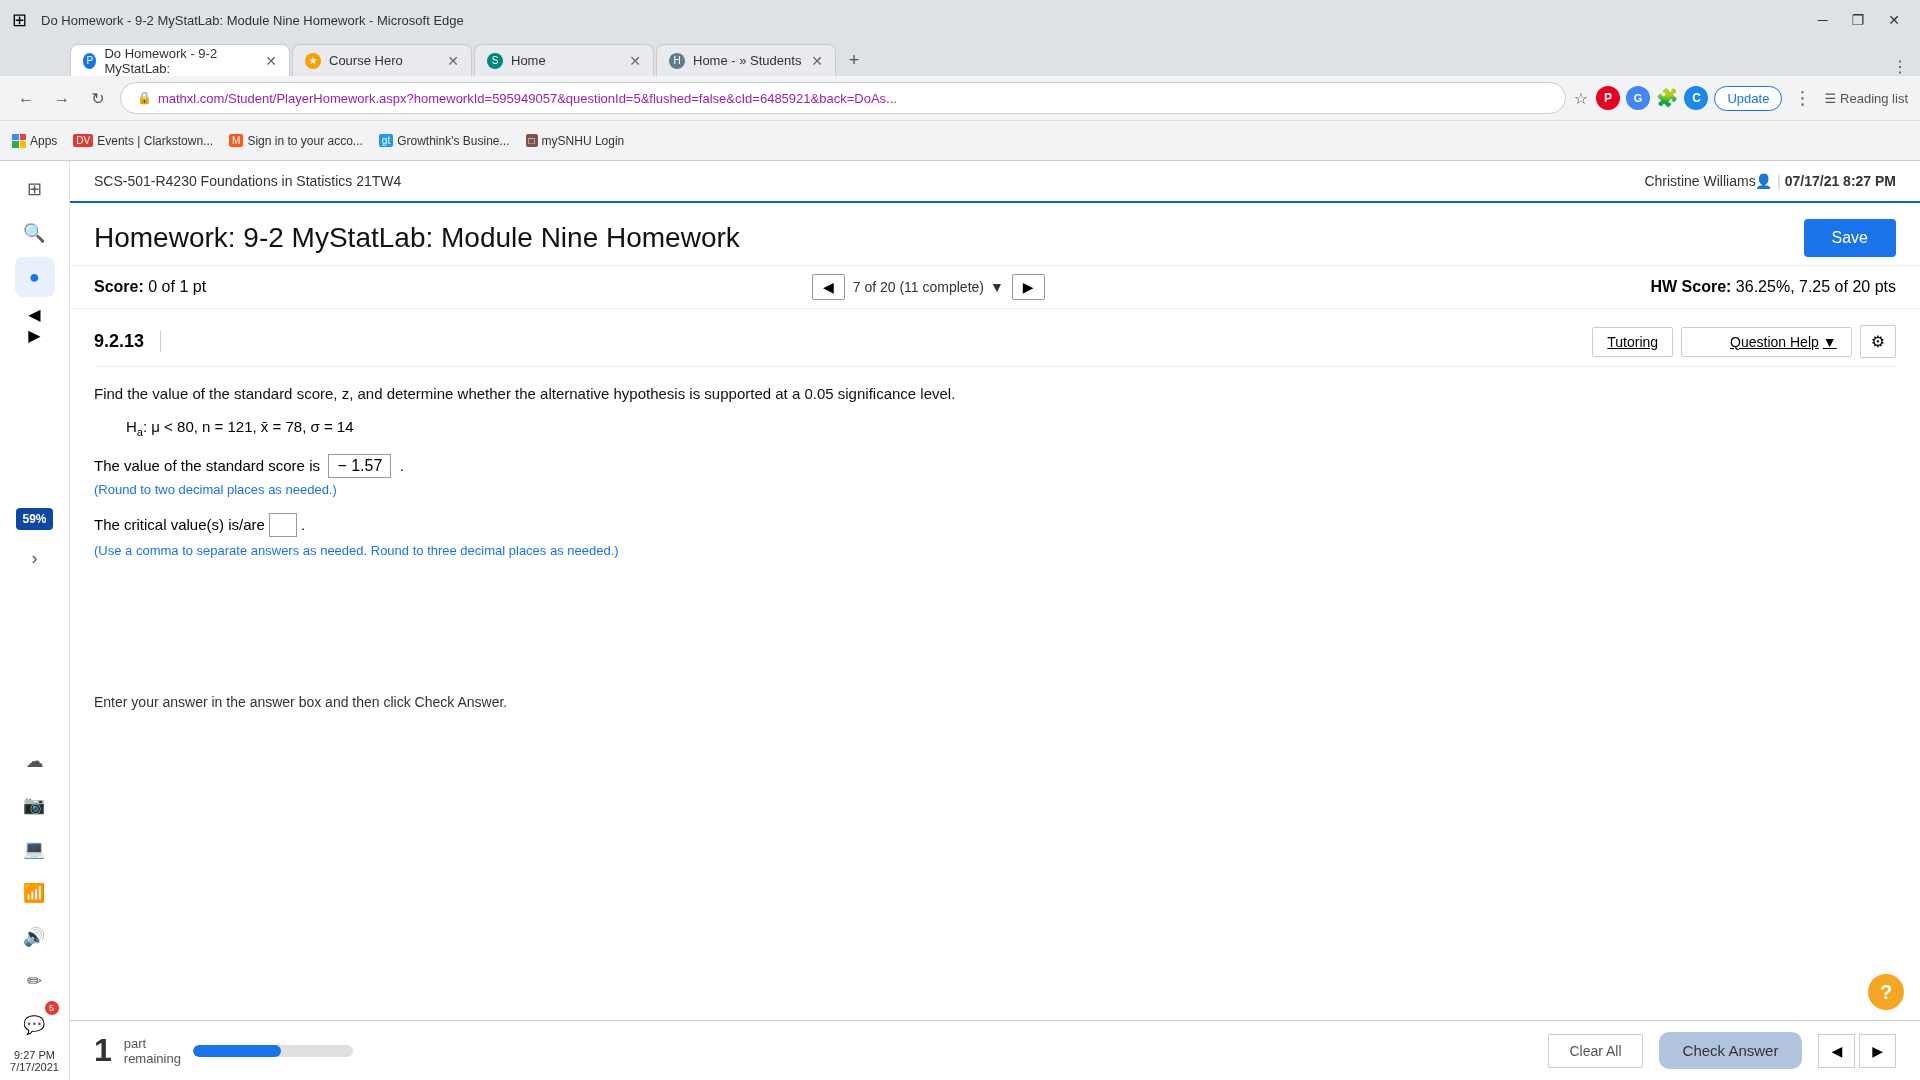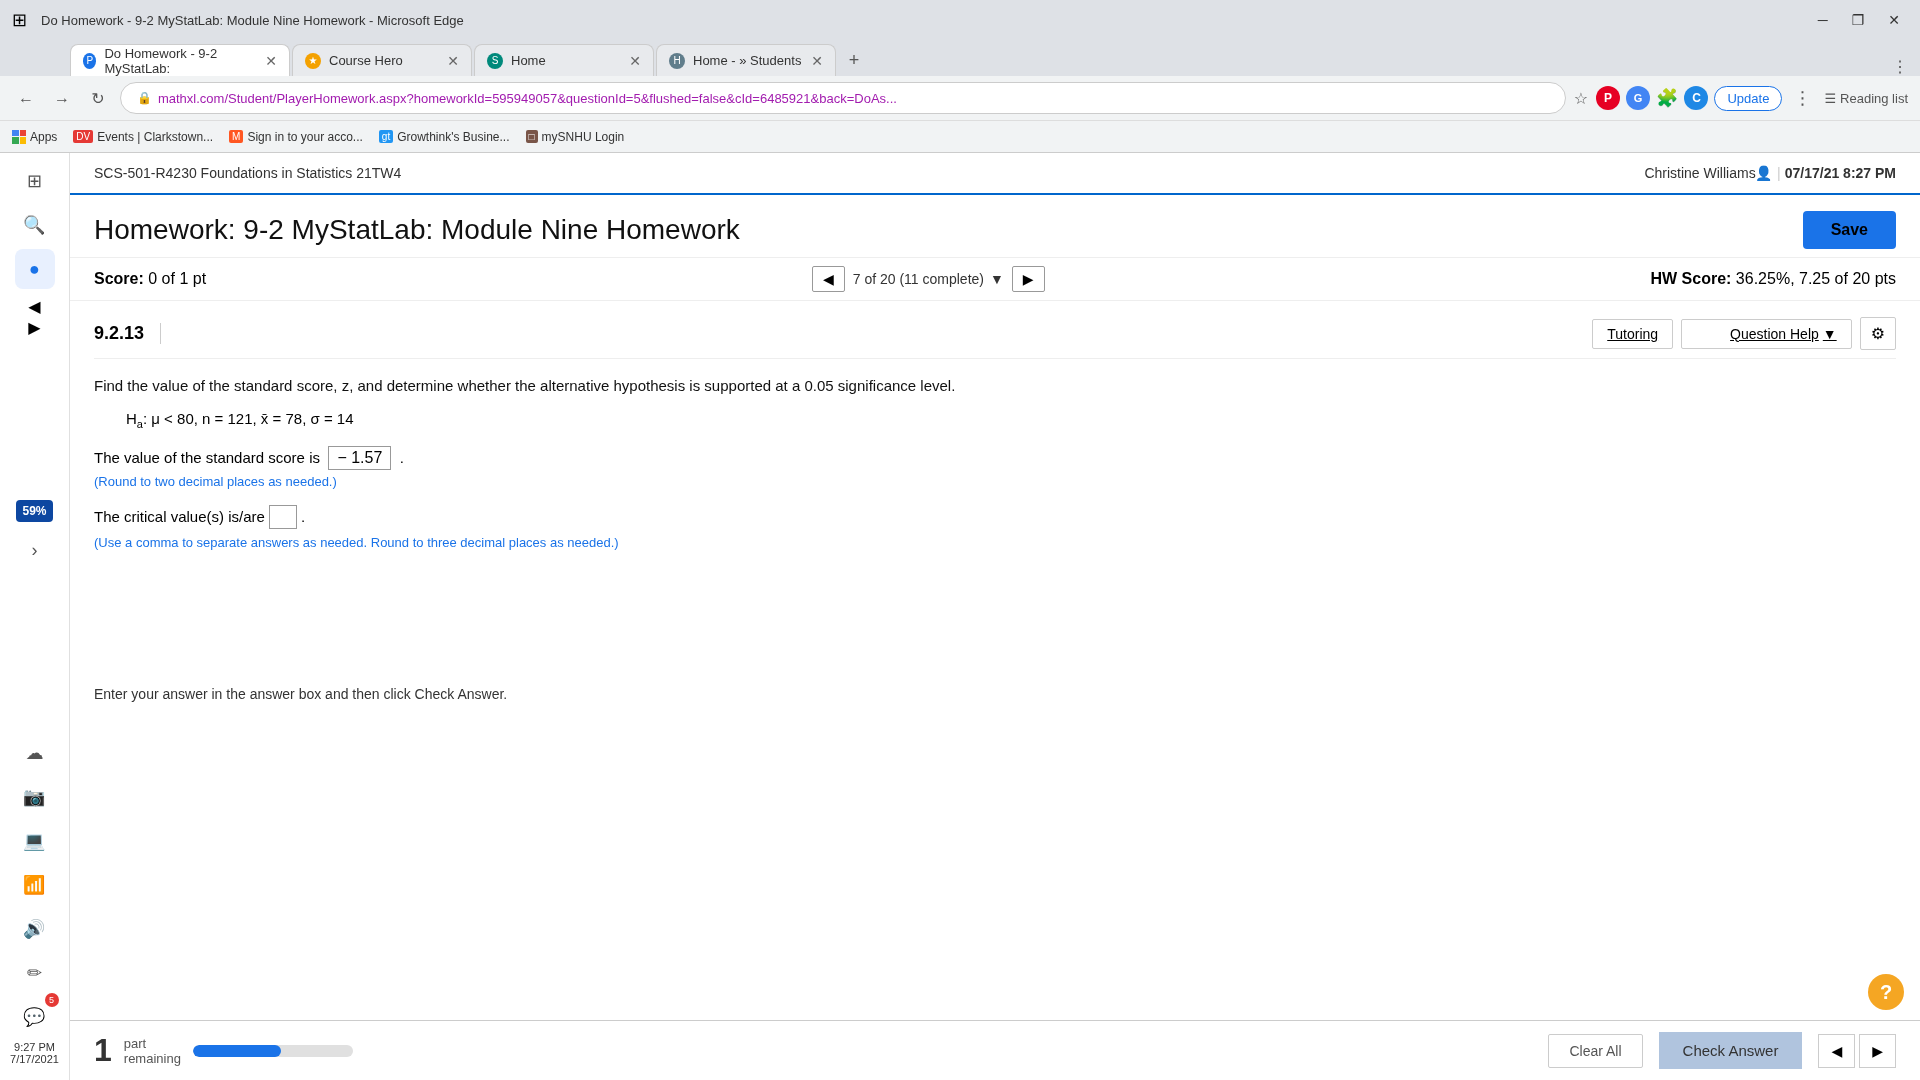--- a/index.html
+++ b/index.html
@@ -30,21 +30,21 @@
     .star-btn { background: none; border: none; cursor: pointer; color: #555; font-size: 16px; }
     .ext-icons { display: flex; gap: 6px; align-items: center; }
     .ext-icon { width: 24px; height: 24px; border-radius: 50%; display: flex; align-items: center; justify-content: center; font-size: 12px; font-weight: bold; cursor: pointer; }
     .ext-pinterest { background: #e60023; color: white; }
     .ext-circle { background: #4285f4; color: white; }
     .ext-puzzle { background: none; color: #555; border: none; font-size: 16px; }
     .ext-c { background: #1e88e5; color: white; border-radius: 50%; width: 24px; height: 24px; display: flex; align-items: center; justify-content: center; font-size: 12px; font-weight: bold; }
     .update-btn { border: 1px solid #1a73e8; color: #1a73e8; background: white; border-radius: 16px; padding: 4px 12px; font-size: 13px; cursor: pointer; }
     .reading-list-btn { background: none; border: none; cursor: pointer; color: #555; font-size: 13px; display: flex; align-items: center; gap: 4px; }
 
-    .bookmarks-bar { display: flex; align-items: center; gap: 16px; padding: 4px 12px; background: #f1f3f4; border-top: 1px solid #ddd; height: 32px; }
+    .bookmarks-bar { display: flex; align-items: center; gap: 16px; padding: 4px 12px; background: #f1f3f4; border-top: 1px solid #ddd; height: 40px; }
     .bookmark-item { display: flex; align-items: center; gap: 4px; font-size: 12px; color: #333; cursor: pointer; white-space: nowrap; }
     .bk-grid { display: grid; grid-template-columns: 1fr 1fr; gap: 1px; width: 14px; height: 14px; }
     .bk-cell { background: #555; }
 
     
     .main-layout { display: flex; height: calc(1080px - 152px); }
     .left-sidebar { width: 70px; background: #fff; border-right: 1px solid #e0e0e0; display: flex; flex-direction: column; align-items: center; padding: 8px 0; gap: 4px; }
     .sidebar-icon { width: 40px; height: 40px; display: flex; align-items: center; justify-content: center; border-radius: 8px; cursor: pointer; color: #555; font-size: 18px; }
     .sidebar-icon.active { background: #e8f0fe; color: #1a73e8; }
 
@@ -54,21 +54,21 @@
     
     .course-header { padding: 12px 24px; border-bottom: 2px solid #0066cc; display: flex; align-items: center; justify-content: space-between; }
     .course-title { font-size: 14px; color: #333; font-weight: normal; }
     .course-user { display: flex; align-items: flex-start; gap: 0; font-size: 14px; color: #333; }
     .user-icon { color: #333; }
     .datetime { font-size: 14px; color: #333; font-weight: bold; }
 
     
     .hw-header { padding: 16px 24px 8px; display: flex; align-items: center; justify-content: space-between; border-bottom: 1px solid #eee; }
     .hw-title { font-size: 28px; font-weight: normal; color: #111; }
-    .save-btn { background: #1a73e8; color: #000000; border: none; padding: 10px 28px; font-size: 16px; border-radius: 4px; cursor: pointer; font-weight: bold; }
+    .save-btn { background: #1a73e8; color: #ffffff; border: none; padding: 10px 28px; font-size: 16px; border-radius: 4px; cursor: pointer; }
 
     
     .score-bar { display: flex; align-items: center; justify-content: space-between; padding: 8px 24px; border-bottom: 1px solid #eee; }
     .navigation { display: flex; align-items: center; gap: 8px; }
     .nav-arrow { background: none; border: 1px solid #999; padding: 4px 10px; cursor: pointer; font-size: 14px; border-radius: 2px; }
     .question-nav { font-size: 14px; color: #333; display: flex; align-items: center; gap: 6px; }
     .dropdown-arrow { cursor: pointer; }
 
     
     .question-area { padding: 16px 24px; }
@@ -91,21 +91,21 @@
     .critical-input { border: 1px solid #999; width: 28px; height: 24px; text-align: center; font-size: 14px; }
 
     
     .bottom-bar { position: fixed; bottom: 0; left: 70px; right: 0; height: 60px; background: #fff; border-top: 1px solid #ccc; display: flex; align-items: center; padding: 0 24px; gap: 16px; }
     .parts-info { display: flex; align-items: center; gap: 12px; }
     .part-number { font-size: 32px; font-weight: bold; color: #333; }
     .progress-bar-container { width: 160px; height: 12px; background: #e0e0e0; border-radius: 6px; overflow: hidden; }
     .progress-bar-fill { height: 100%; background: #1a73e8; border-radius: 6px; width: 55%; }
     .spacer { flex: 1; }
     .clear-all-btn { background: white; border: 1px solid #ccc; padding: 8px 20px; font-size: 14px; cursor: pointer; border-radius: 2px; color: #555; }
-    .check-answer-btn { background: #b0c4de; border: none; padding: 10px 24px; font-size: 15px; cursor: pointer; border-radius: 0; color: #333; }
+    .check-answer-btn { background: #b0c4de; border: none; padding: 10px 24px; font-size: 15px; cursor: pointer; border-radius: 10px; color: #333; }
     .bottom-nav { display: flex; gap: 4px; }
     .bottom-nav-btn { background: white; border: 1px solid #ccc; padding: 8px 12px; font-size: 14px; cursor: pointer; }
 
     
     .help-icon { position: fixed; right: 16px; bottom: 70px; width: 36px; height: 36px; background: #f5a623; border-radius: 50%; display: flex; align-items: center; justify-content: center; color: white; font-size: 20px; font-weight: bold; cursor: pointer; }
 
     
     .notif-badge { position: relative; }
     .badge { position: absolute; top: -4px; right: -4px; background: #e53935; color: white; border-radius: 50%; width: 14px; height: 14px; font-size: 9px; display: flex; align-items: center; justify-content: center; }
 

